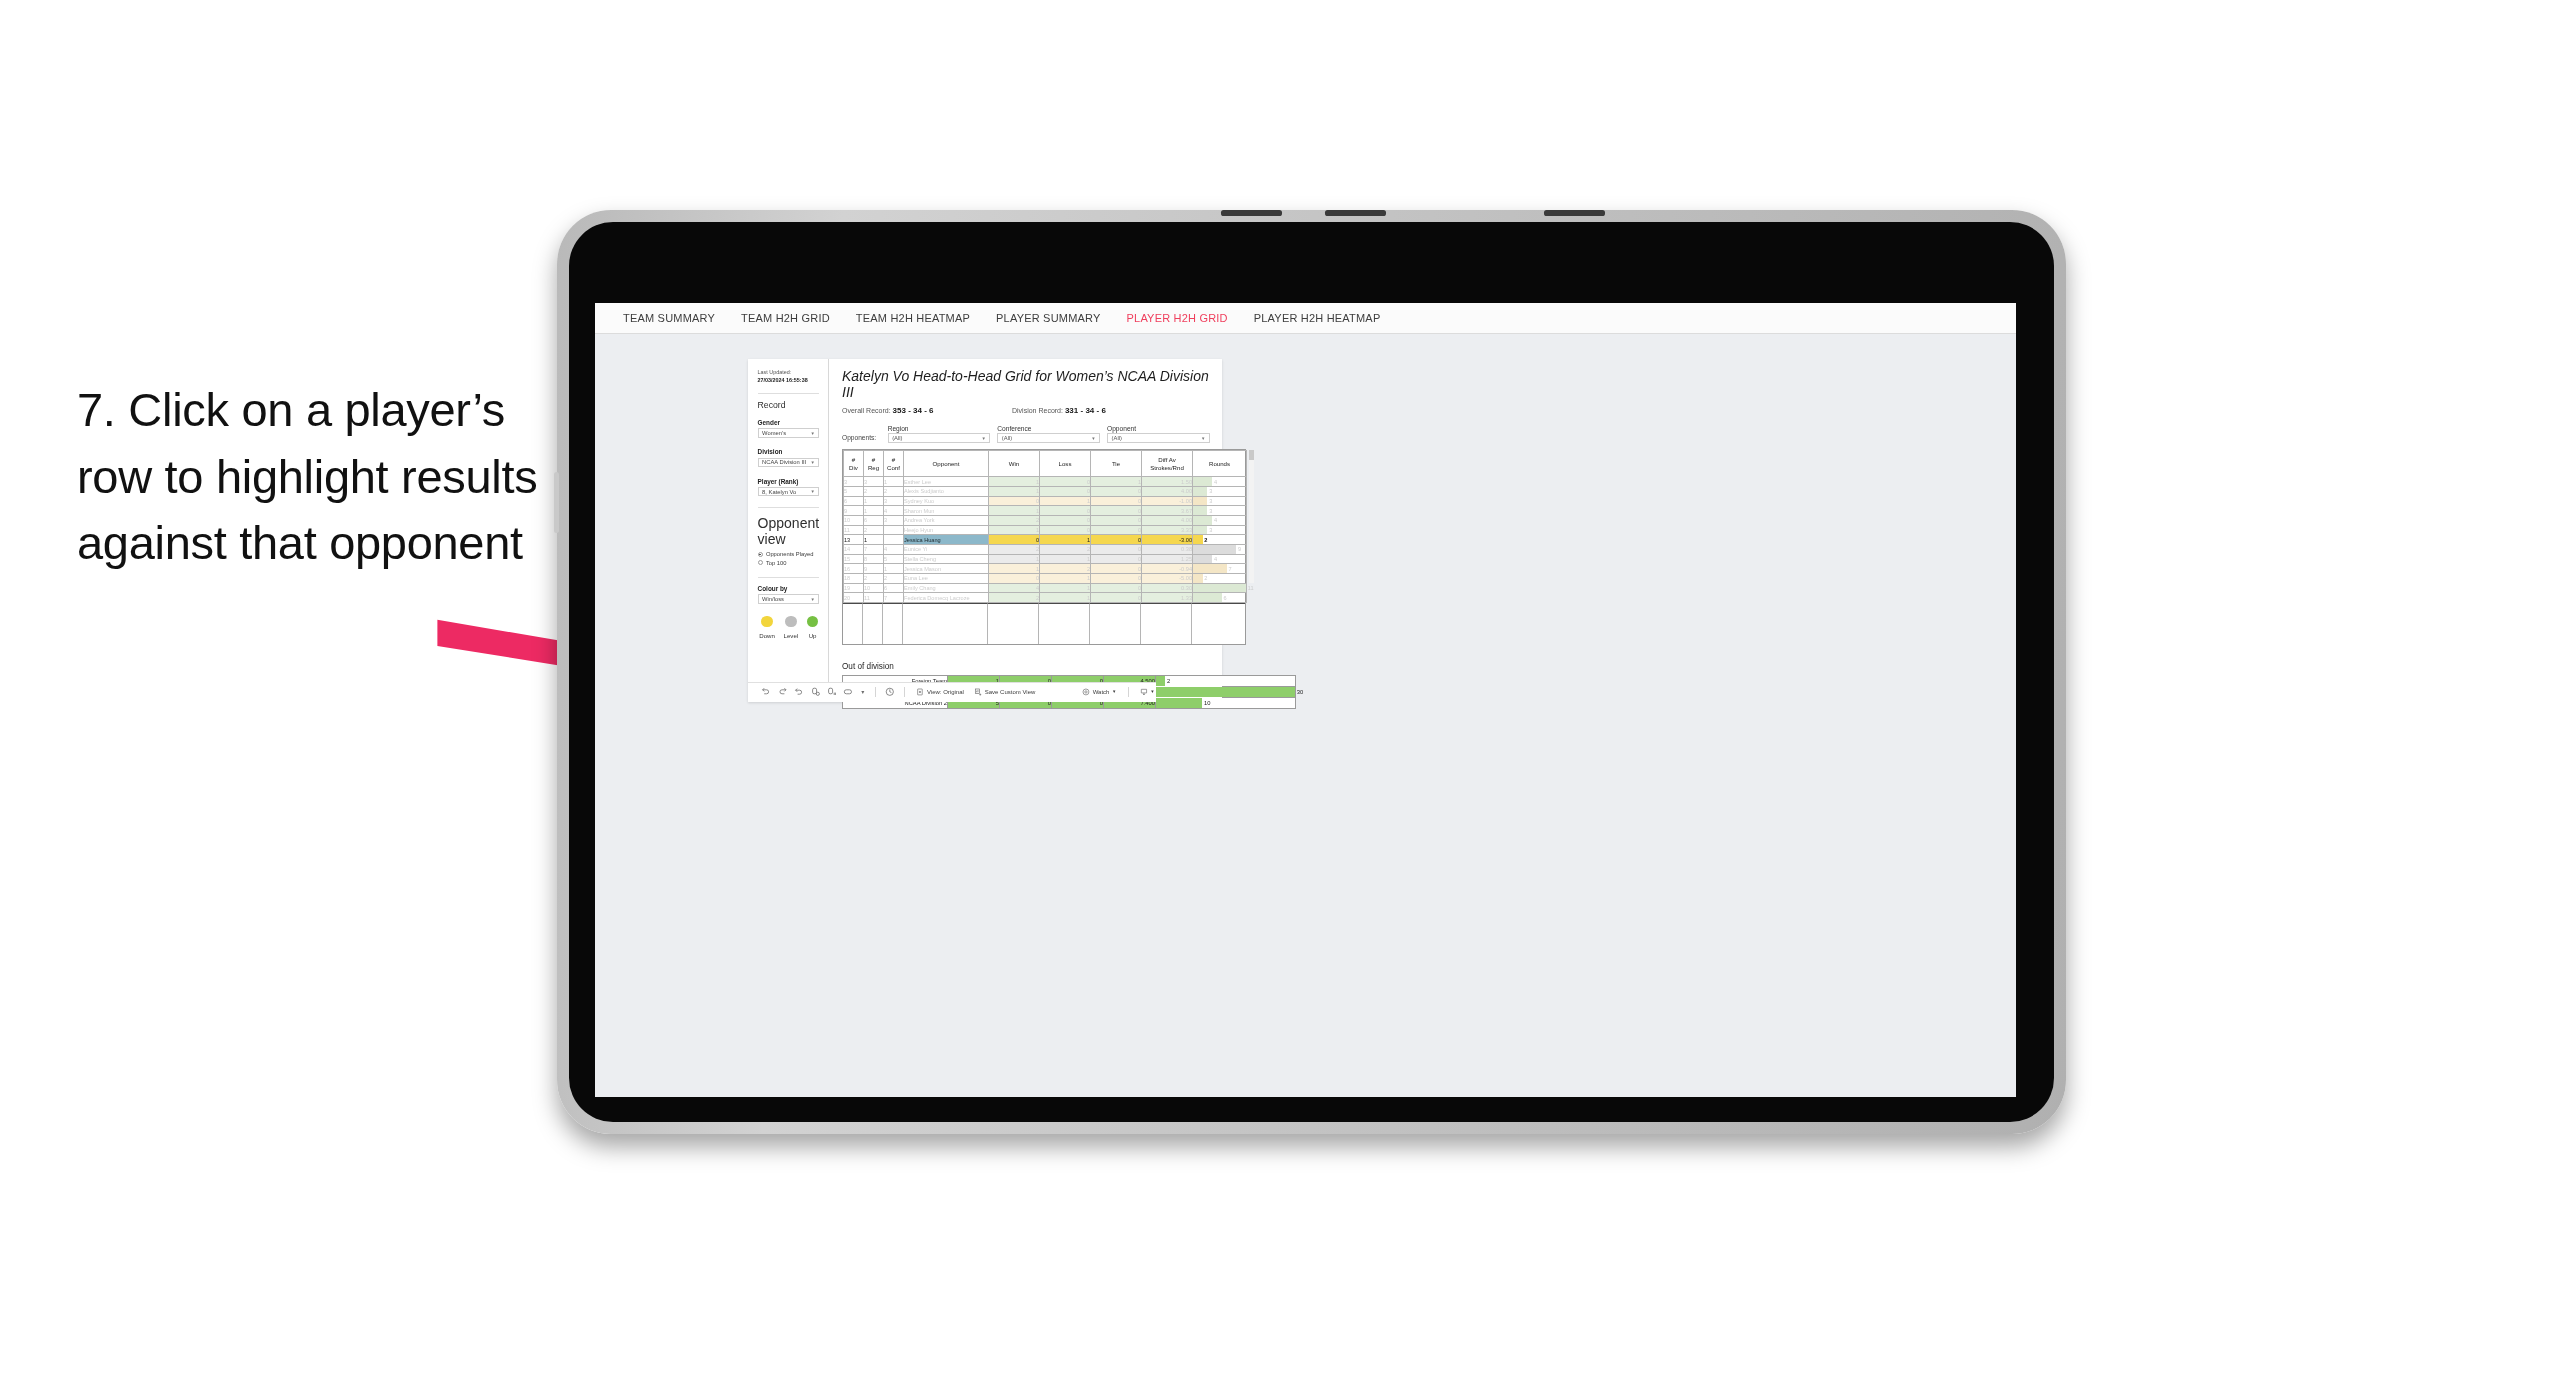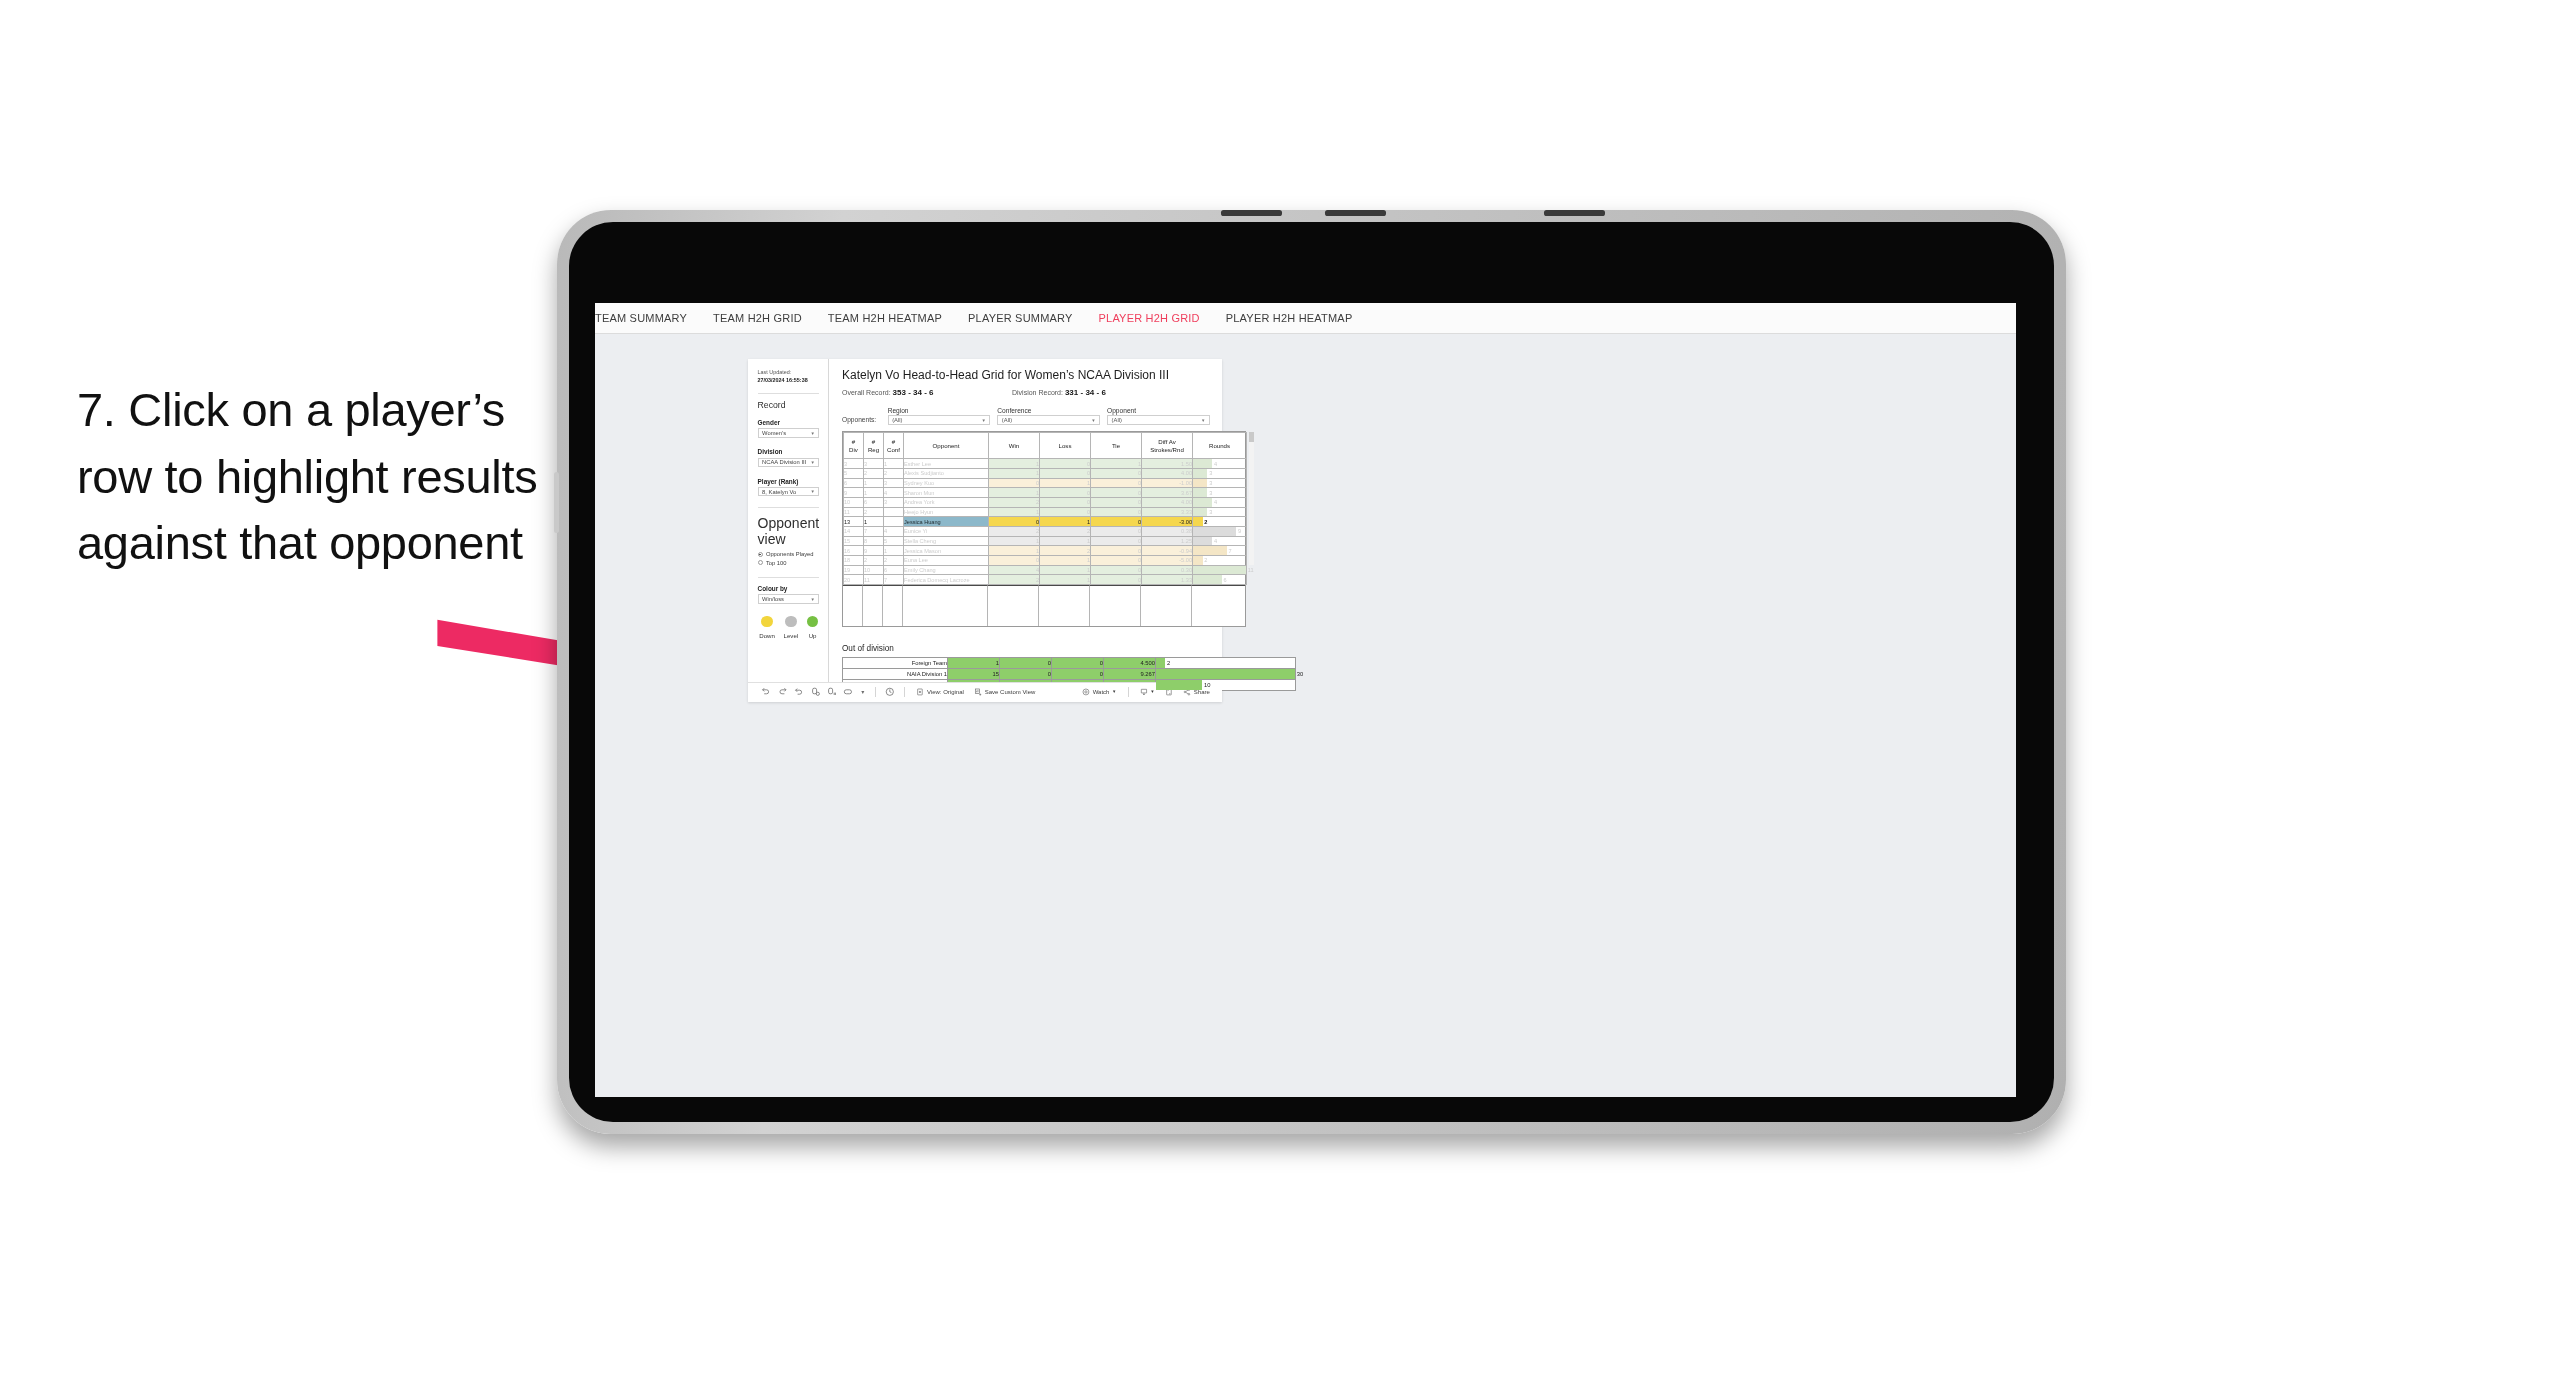--- a/index.html
+++ b/index.html
@@ -55,21 +55,21 @@
   .topnav-item.active{color:#2b2b2b;}
   .topnav-item.active:after{content:"";position:absolute;left:7px;right:7px;bottom:0;
                             height:2.6px;background:#cf2d49;}
   #topbar-right{margin-left:auto;display:flex;align-items:center;
                 padding-right:26px;font-size:11.4px;color:#555;gap:10.5px;}
   #topbar-divider{color:#bbb;}
   #signout{cursor:pointer;}
 
   
   #subbar{height:30px;background:#fbfbfb;border-bottom:0.9px solid #dcdcdc;
-          display:flex;align-items:center;gap:26px;}
+          display:flex;align-items:center;padding-left:28px;gap:26px;}
   .subtab{font-size:11px;color:#3d3d3d;letter-spacing:0.2px;cursor:pointer;white-space:nowrap;}
   .subtab.active{color:#ef3e5c;}
 
   
   #workspace{position:relative;height:718px;background:#eceef1;}
   #dashboard{
     position:absolute;left:153px;top:24.5px;width:474px;height:343px;
     background:#ffffff;box-shadow:0 0.9px 2.6px rgba(0,0,0,.13);display:flex;flex-direction:column;
   }
   #dash-body{display:flex;flex:1;min-height:0;}
@@ -92,21 +92,21 @@
   .radio.on:after{content:"";position:absolute;left:0.9px;top:0.9px;width:1.7px;height:1.7px;
                   background:#3b3b3b;border-radius:50%;}
   .radio-label{font-size:5.8px;color:#3a3a3a;}
   .legend-row{display:flex;gap:8.7px;margin-top:12.2px;padding-left:1.7px;}
   .legend-item{text-align:center;}
   .dot{width:11.4px;height:11.4px;border-radius:50%;margin:0 auto;}
   .legend-cap{font-size:6.1px;color:#333;margin-top:4.4px;}
 
   
   #main{flex:1;padding:9.6px 12.2px 0 13px;box-sizing:border-box;min-width:0;}
-  #h2h-title{font-size:12px;color:#1e1e1e;margin:0 0 6.1px 0;}
+  #h2h-title{font-size:14px;color:#1e1e1e;margin:0 0 6.1px 0;font-style:italic;}
   #records{display:flex;font-size:7px;color:#555;margin-bottom:9.6px;}
   #records b{color:#161616;font-size:8px;}
   #rec-overall{width:170px;}
   .filters{display:flex;align-items:flex-end;gap:7px;margin-bottom:6.1px;}
   #opponents-lbl{font-size:6.6px;color:#444;padding-bottom:1.7px;width:41px;}
   .filter-col{width:109px;}
   .filter-lbl{font-size:6.6px;color:#333;margin-bottom:1.7px;}
   .filter-sel{height:9.6px;border:0.9px solid #cfcfcf;background:#fff;display:flex;align-items:center;
               padding:0 3.5px;font-size:5.8px;color:#555;position:relative;box-sizing:border-box;cursor:pointer;}
   .filter-sel .caret{position:absolute;right:3.5px;font-size:4.4px;color:#777;}

